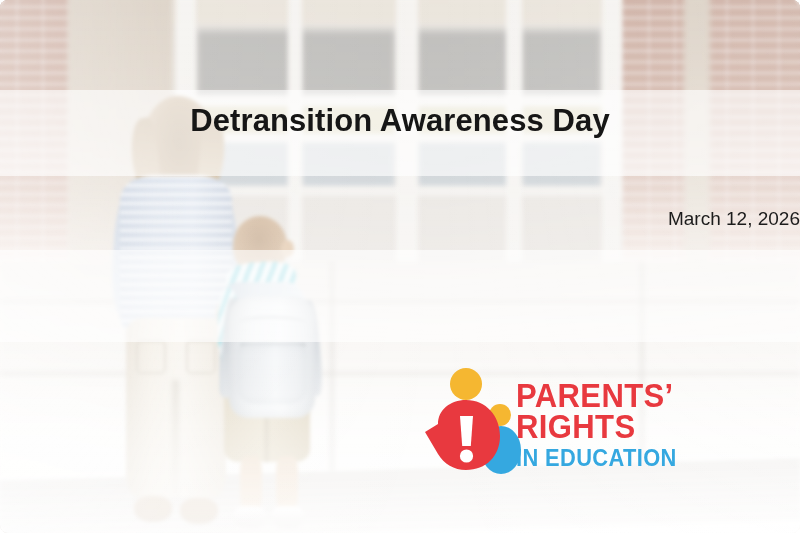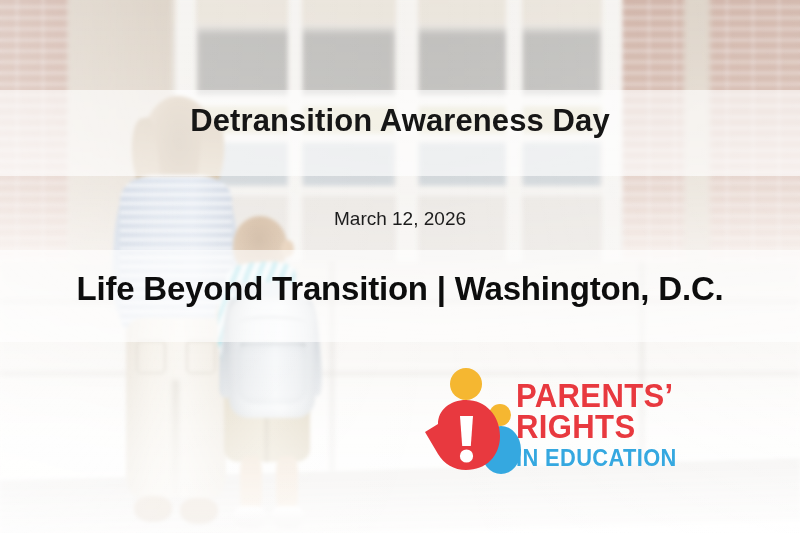--- a/index.html
+++ b/index.html
@@ -11,20 +11,21 @@
   body {
     font-family: "Liberation Sans", sans-serif;
   }
 
   .banner {
     position: relative;
     width: 800px;
     height: 533px;
     overflow: hidden;
     background: #efe9e3;
+    border-radius: 8px;
   }
 
   
   .photo {
     position: absolute;
     inset: 0;
     overflow: hidden;
   }
 
   
@@ -380,21 +381,21 @@
     color: #161616;
     letter-spacing: .1px;
     line-height: 38px;
     white-space: nowrap;
   }
   .date {
     position: absolute;
     left: 0;
     top: 206px;
     width: 800px;
-    text-align: center;
+    text-align: right;
     font-size: 19px;
     font-weight: 400;
     color: #1c1c1c;
     line-height: 26px;
   }
   .headline {
     position: absolute;
     left: 0;
     top: 268px;
     width: 800px;
@@ -540,21 +541,20 @@
     <div class="photo-wash-left"></div>
   </div>
 
   <div class="band band-top"></div>
   <div class="band band-bottom"></div>
 
   <div class="title">Detransition Awareness Day</div>
 
   <div class="date">March 12, 2026</div>
 
-  <div class="headline">Life Beyond Transition | Washington, D.C.</div>
 
   <div class="logo">
 
     <div class="logo-mark">
       <svg viewBox="0 0 108 112" width="108" height="112">
 
         <circle cx="42" cy="18" r="16" fill="#f5b731"></circle>
 
         <circle cx="76" cy="49" r="11" fill="#f5b731"></circle>
 

